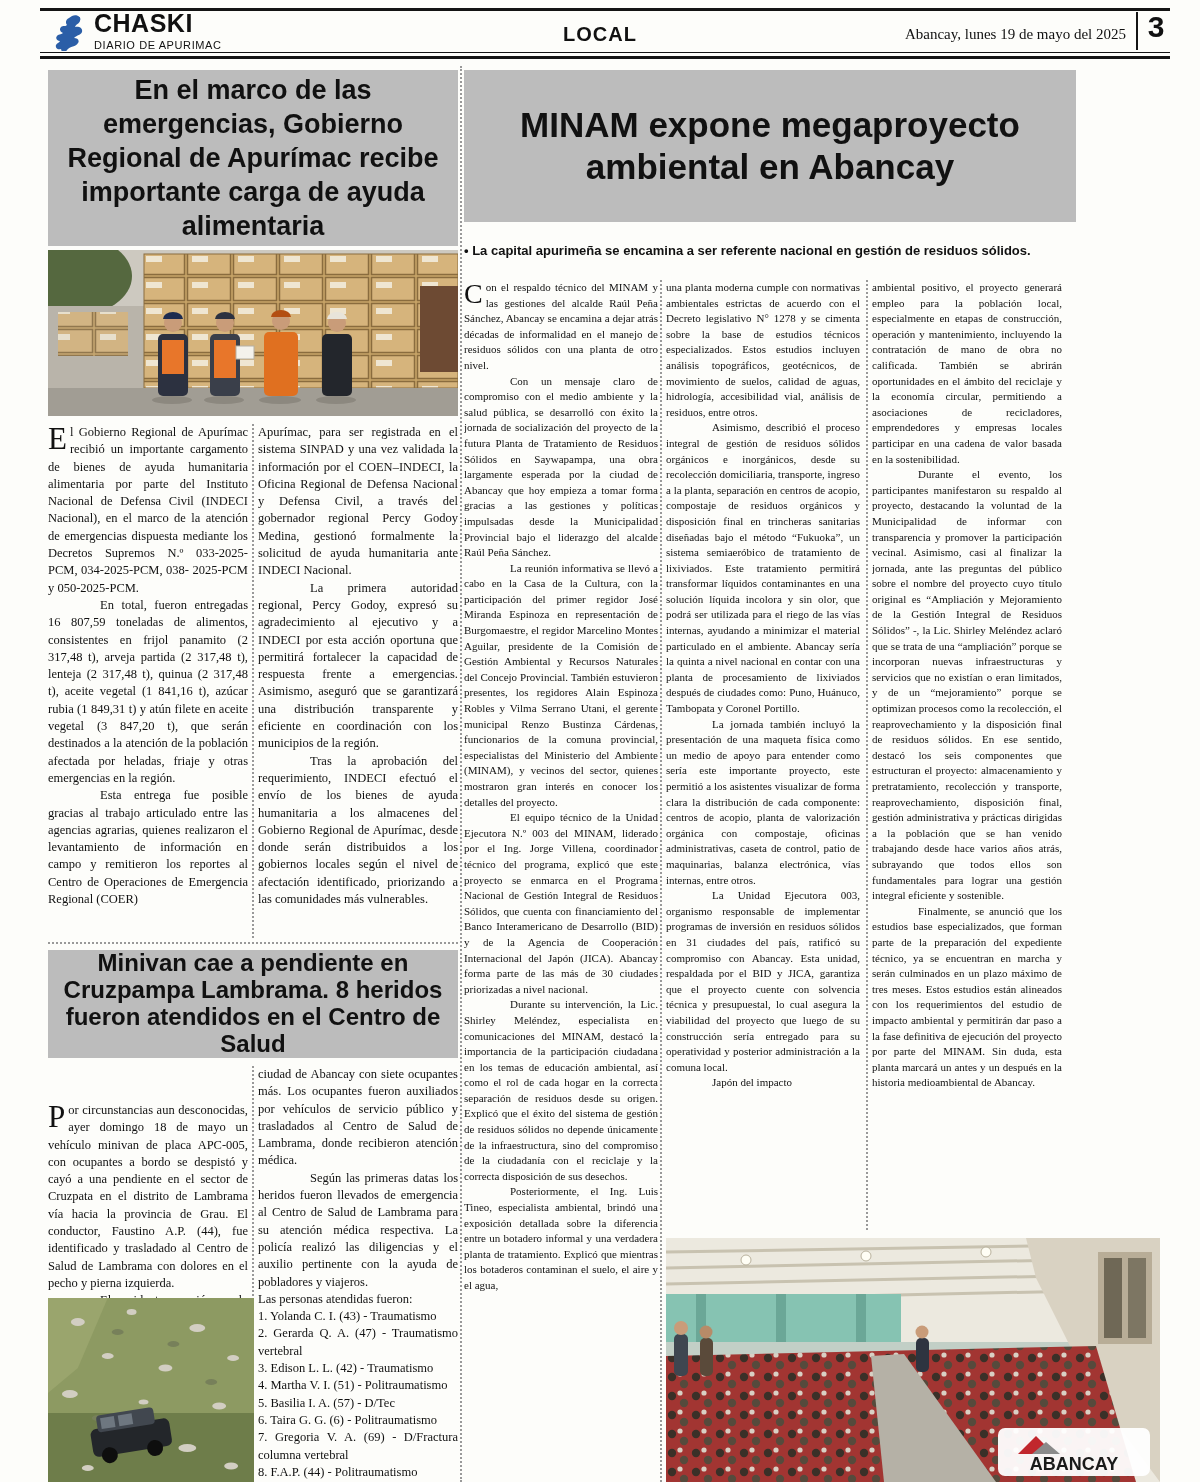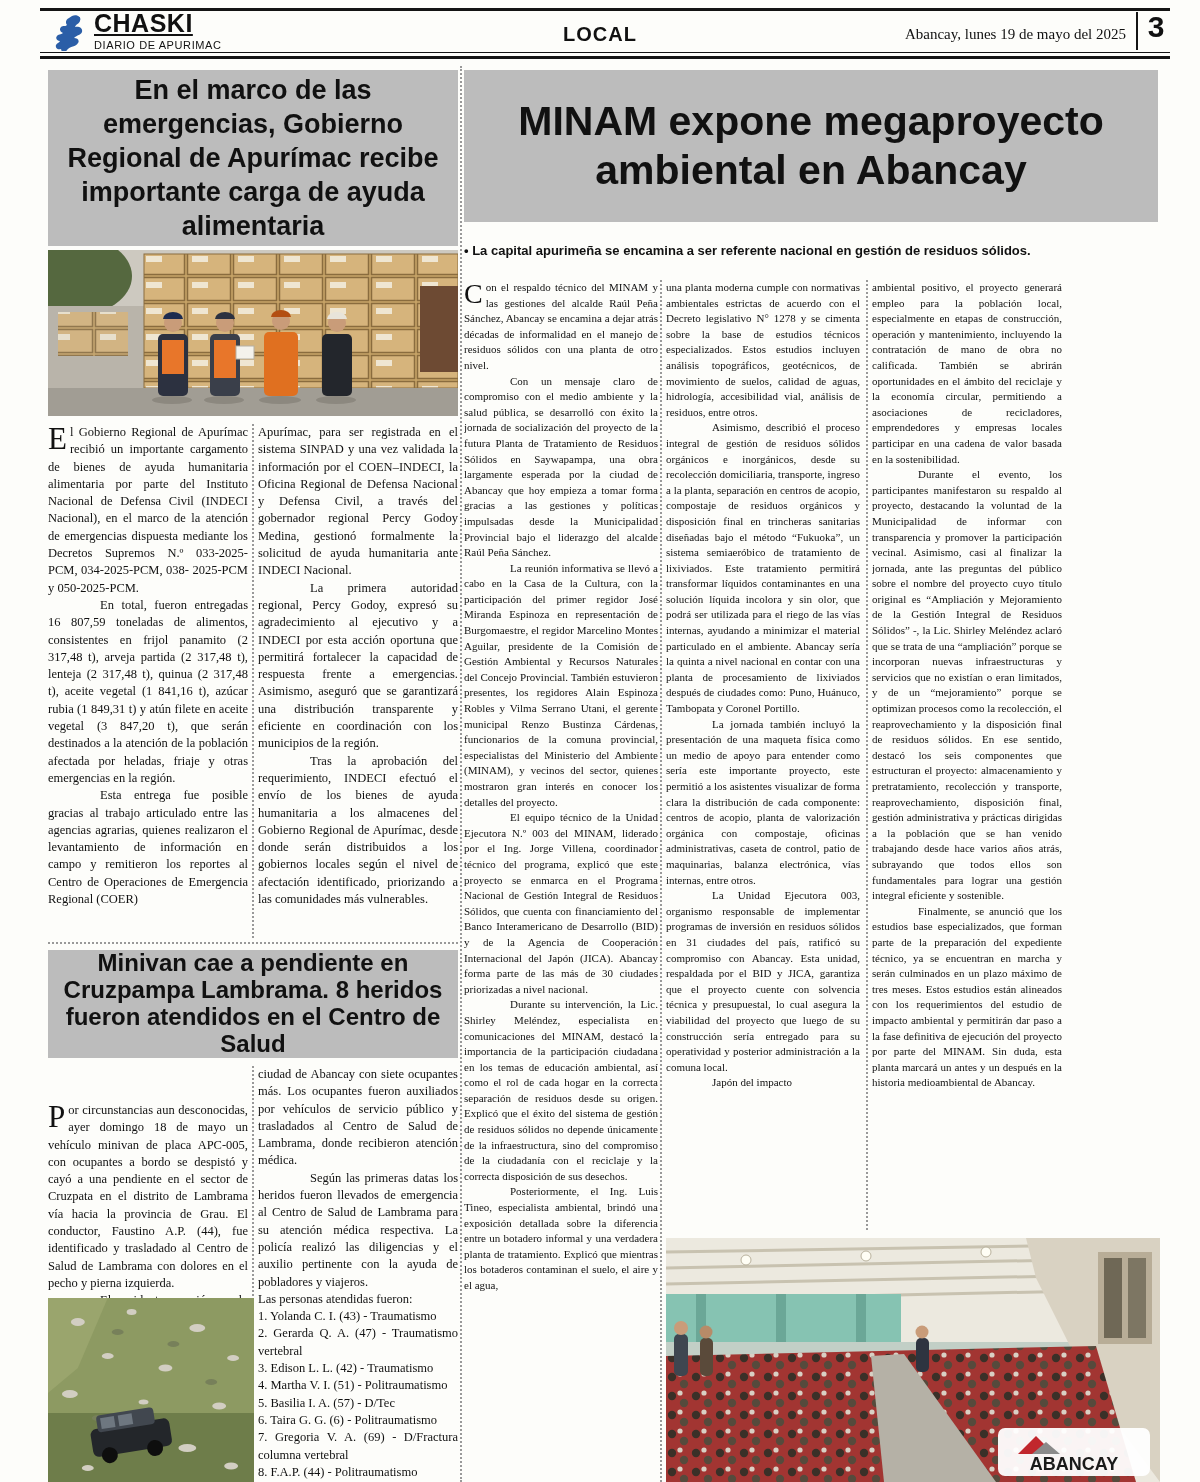--- a/index.html
+++ b/index.html
@@ -4,35 +4,35 @@
 <style>
   * { margin:0; padding:0; box-sizing:border-box; }
   body { background:#dcdcdc; font-family:"Liberation Serif", serif; }
   .page { position:relative; width:1200px; height:1482px; margin:0 auto;
           background:#fdfdfa; color:#111; overflow:hidden; }
 
   
   .rule { position:absolute; background:#141414; }
   .hdr-logo { position:absolute; left:52px; top:13px; width:36px; height:38px; }
   .brand { position:absolute; left:94px; top:11px; font-family:"Liberation Sans",sans-serif; }
-  .brand-name { font-size:25px; font-weight:700; letter-spacing:.5px; line-height:1;text-decoration:underline; }
+  .brand-name { font-size:25px; font-weight:700; letter-spacing:.5px; line-height:1; }
   .brand-sub  { font-size:11px; font-weight:400; letter-spacing:.6px; margin-top:3px; }
   .section-label { position:absolute; left:0; right:0; top:23px; text-align:center;
           font-family:"Liberation Sans",sans-serif; font-weight:700; font-size:20px; letter-spacing:1px; }
   .hdr-date { position:absolute; right:74px; top:26px; font-size:15px; font-family:Liberation Serif, serif; }
   .hdr-bar { position:absolute; right:62px; top:12px; width:2px; height:38px; background:#141414; }
   .hdr-page { position:absolute; right:30px; top:10px; width:28px; text-align:center;
           font-family:"Liberation Sans",sans-serif; font-weight:700; font-size:30px; }
 
   
   .hl { background:#bcbcbc; display:flex; align-items:center; justify-content:center;
         text-align:center; font-family:"Liberation Sans",sans-serif; font-weight:700; position:absolute; }
   .hl1 { left:48px; top:70px; width:410px; height:176px; font-size:27px; line-height:1.26; padding:2px 0; }
   .hl2 { left:48px; top:950px; width:410px; height:108px; font-size:24px; line-height:1.12; padding:2px 2px;text-align:center; }
-  .hl3 { left:464px; top:70px; width:694px; height:152px; font-size:41px; line-height:1.2; padding:6px 6px; }
+  .hl3 { left:464px; top:70px; width:612px; height:152px; font-size:35px; line-height:1.2; padding:6px 6px; }
   .subtitle { position:absolute; left:464px; top:242px; width:590px;
         font-family:"Liberation Sans",sans-serif; font-weight:700; font-size:13px; line-height:1.35; }
 
   
   .col { position:absolute; overflow:hidden; text-align:justify; hyphens:auto; -webkit-hyphens:auto; }
   .colA { font-size:12.5px; line-height:17.3px; }
   .colB { font-size:11px; line-height:15.6px; }
   .col p { text-indent:52px; }
   .colB p { text-indent:46px; }
   .col p.cont, .col p.plain { text-indent:0; }

